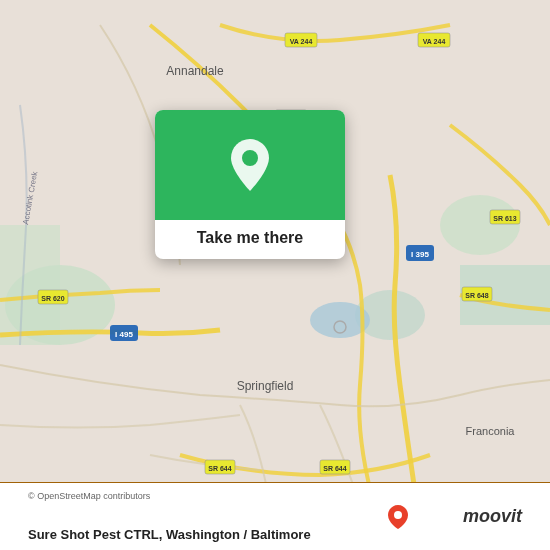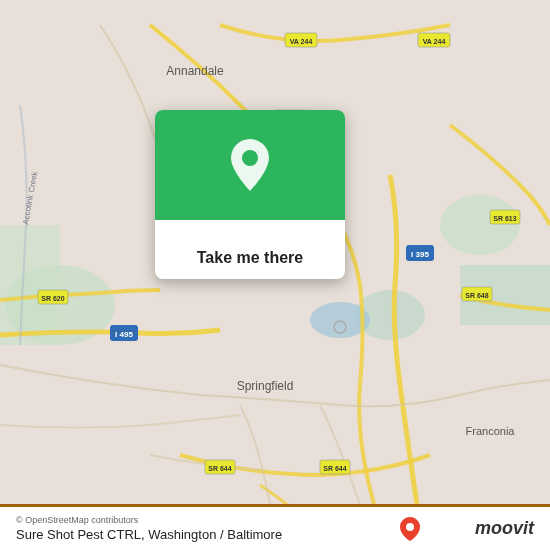--- a/index.html
+++ b/index.html
@@ -49,21 +49,21 @@
       justify-content: center;
       position: relative;
     }
 
     #location-pin {
       width: 48px;
       height: 56px;
     }
 
     #popup-label-area {
-      padding: 28px 16px 12px;
+      padding: 8px 16px 12px;
       text-align: center;
     }
 
     #take-me-there-btn {
       font-size: 16px;
       font-weight: 600;
       color: #222;
       cursor: pointer;
       display: block;
       width: 100%;
@@ -73,43 +73,44 @@
       line-height: 1.2;
     }
 
     
     #attribution-bar {
       position: absolute;
       bottom: 0;
       left: 0;
       width: 100%;
       background: white;
-      border-top: 3px solid #a16207;
+      border-top: 1px solid #a16207;
       display: flex;
       align-items: center;
       justify-content: space-between;
-      padding: 8px 16px;
+      padding: 8px 28px;
       z-index: 20;
     }
 
     #attribution-left {
       display: flex;
       flex-direction: column;
       gap: 2px;
     }
 
     #osm-text {
       font-size: 9px;
       color: #666;
     }
 
     #location-name {
       font-size: 13px;
-      font-weight: 400;
+      font-weight: 700;
       color: #222;
+      margin-top: 24px;
     }
 
     #moovit-logo {
       display: flex;
       align-items: center;
       gap: 6px;
     }
 
     #moovit-pin {
       width: 22px;

